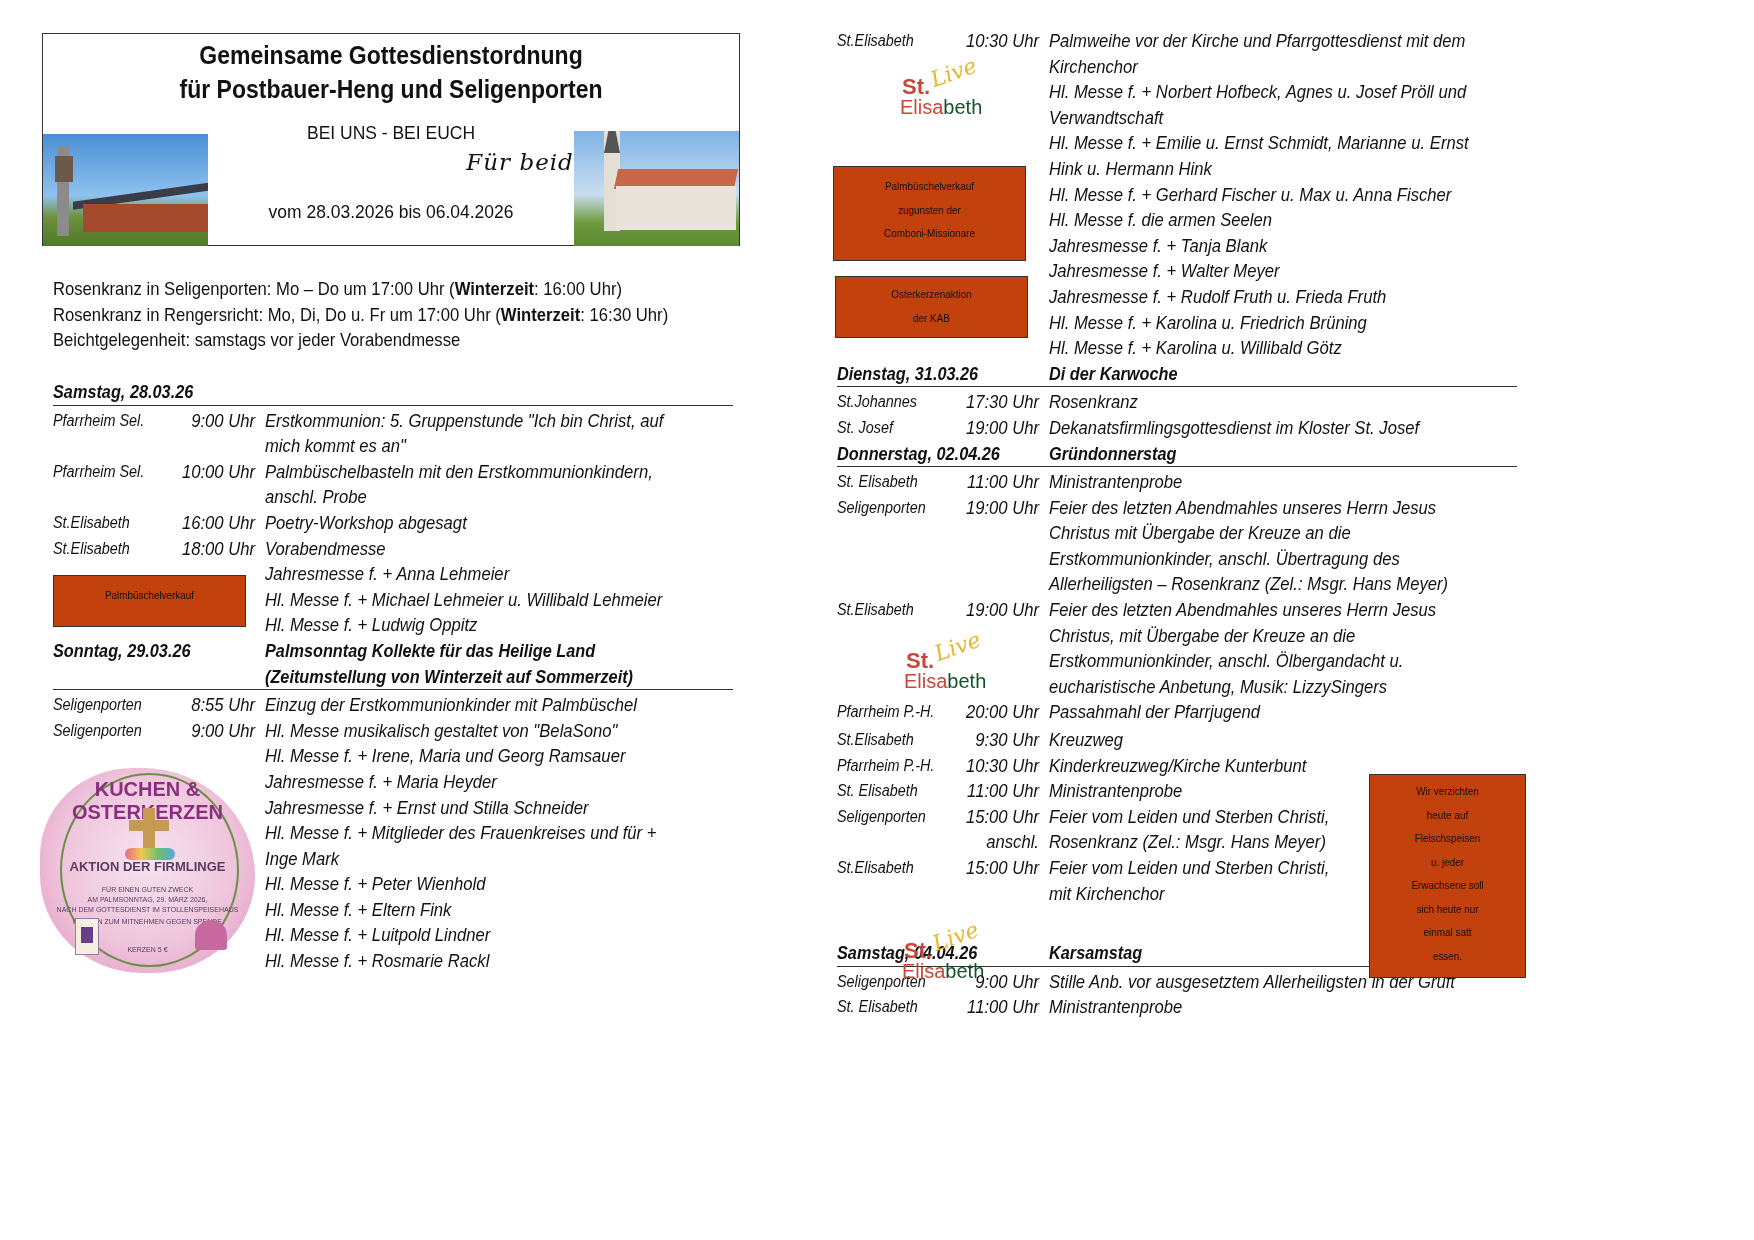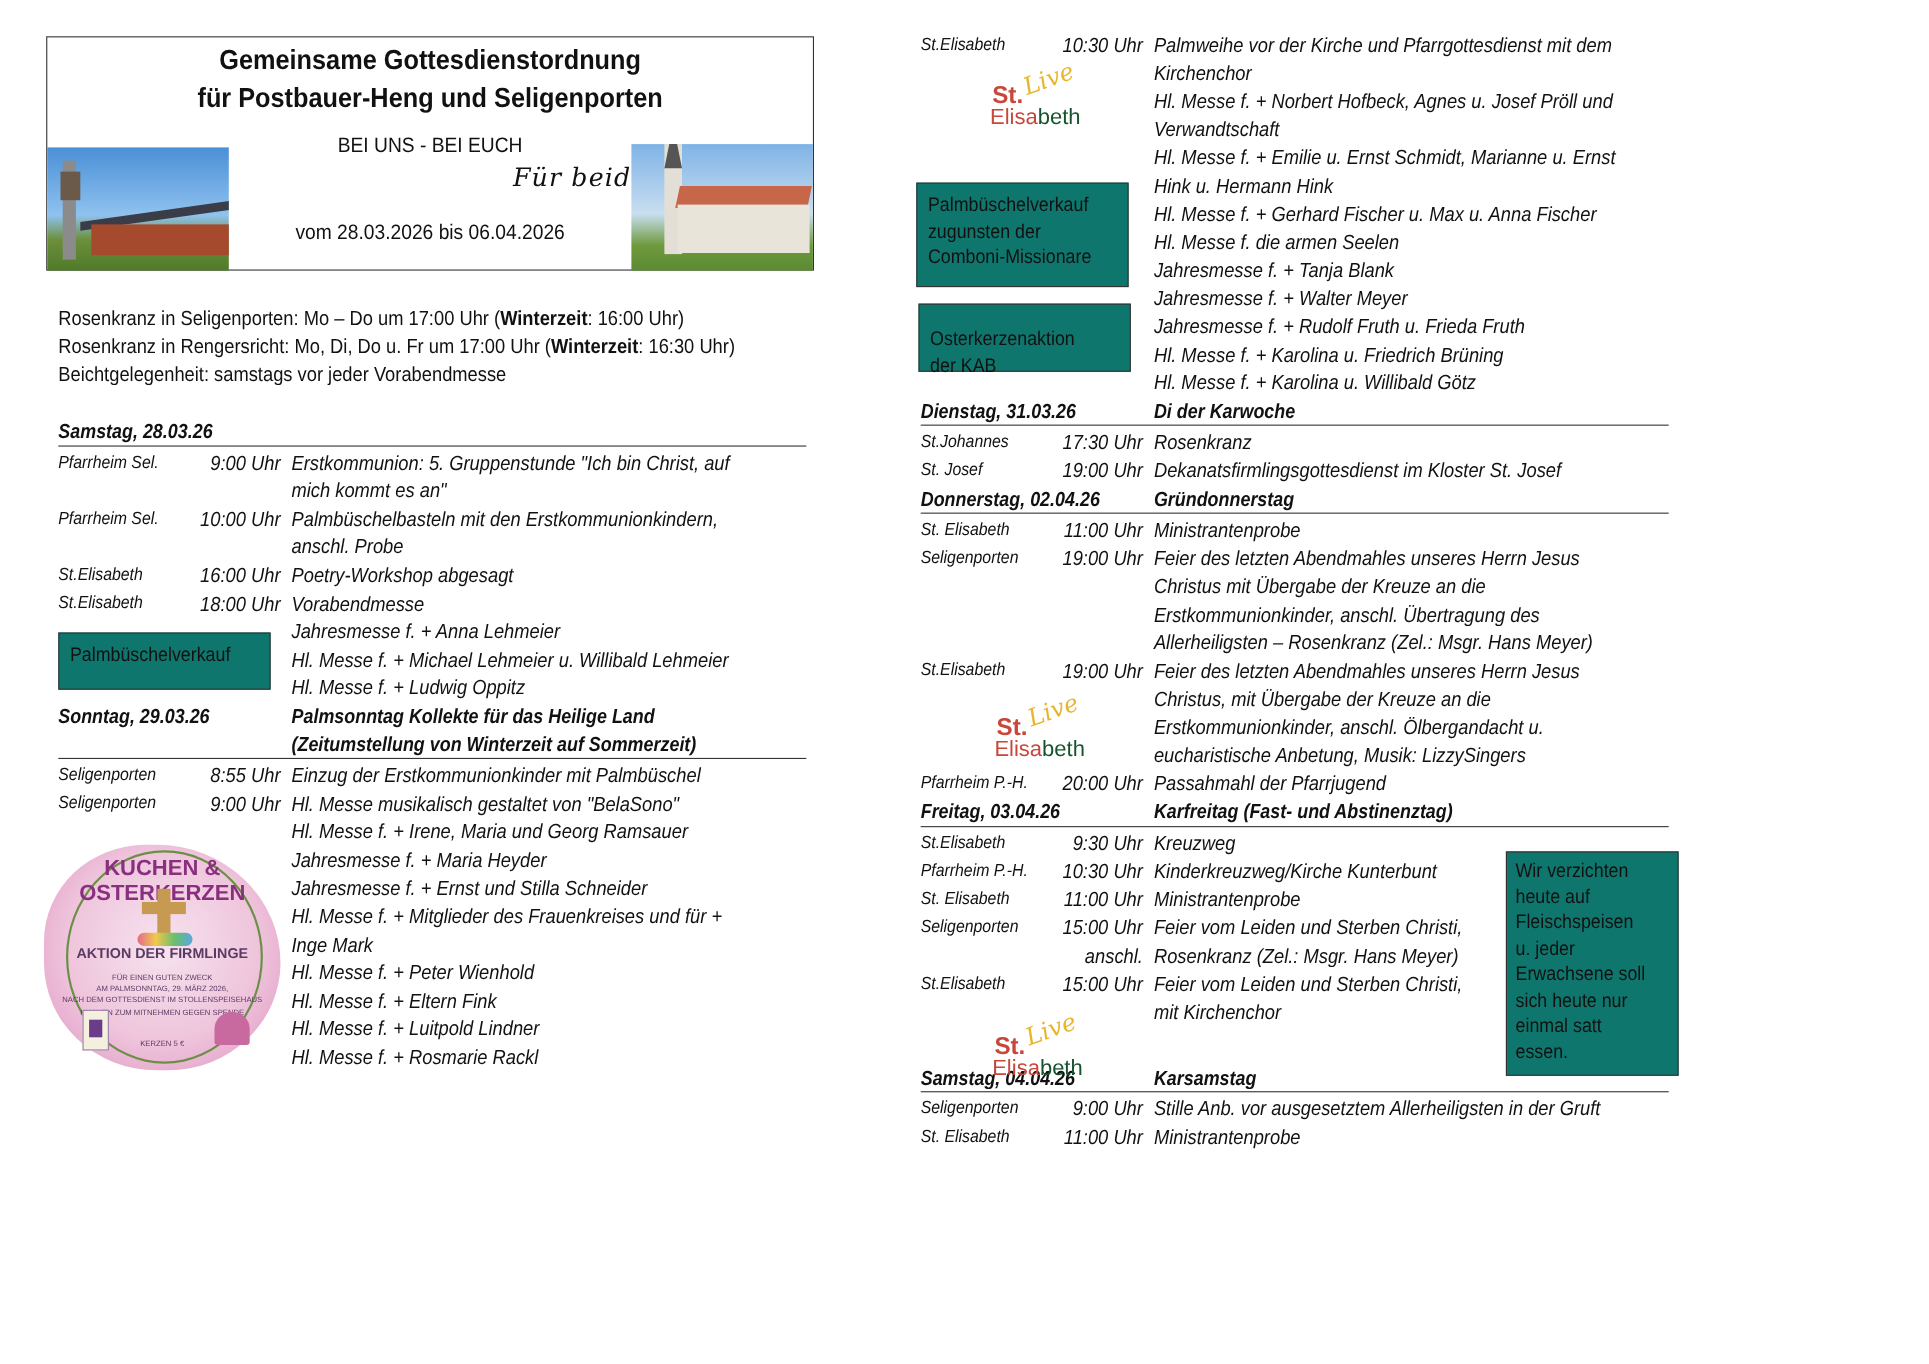--- a/index.html
+++ b/index.html
@@ -38,21 +38,21 @@
   .day-head { position: relative; height: 25.6px; font-weight: bold; border-bottom: 1.5px solid #333; }
   .day-head.tall { height: 51.2px; }
   .day-head .date { position: absolute; left: 0; top: 0; transform-origin: left top; transform: scaleX(0.88); white-space: nowrap; }
   .day-head .feast { position: absolute; left: 212px; top: 0; transform-origin: left top; transform: scaleX(0.88); white-space: nowrap; }
   .row { position: relative; min-height: 25.6px; }
   .row .loc { position: absolute; left: 0; top: 0; font-size: 16px; transform-origin: left top; transform: scaleX(0.9); white-space: nowrap; }
   .row .time { position: absolute; left: 100px; width: 102px; top: 0; text-align: right; white-space: nowrap; transform-origin: right top; transform: scaleX(0.9); }
   .row .desc { margin-left: 212px; transform-origin: left top; transform: scaleX(0.9); white-space: nowrap; }
   .gap { height: 2px; }
 
-  .notebox { position: absolute; border: 1.5px solid #333; background: #0f766e; font-size: 18px; line-height: 23.5px; box-sizing: border-box; }
+  .notebox { position: absolute; border: 1.5px solid #333; background: #c2410c; text-align: center; font-size: 11px; line-height: 23.5px; box-sizing: border-box; }
   .notebox span { display: block; transform: scaleX(0.9); }
 
   
   .logo-live { position: absolute; width: 95px; height: 60px; }
   .logo-live .st { position: absolute; left: 2px; top: 14px; font-weight: bold; font-size: 22px; color: #c8473a; }
   .logo-live .live { position: absolute; left: 30px; top: 0; font-family: "DejaVu Serif", serif; font-style: italic; font-size: 22px; color: #e8b62e; transform: rotate(-20deg); }
   .logo-live .eli { position: absolute; left: 0; top: 36px; font-size: 20px; white-space: nowrap; }
   .logo-live .eli .a { color: #c8473a; }
   .logo-live .eli .b { color: #14532d; }
 
@@ -251,24 +251,20 @@
         <div class="desc">Christus, mit Übergabe der Kreuze an die</div>
         <div class="desc">Erstkommunionkinder, anschl. Ölbergandacht u.</div>
         <div class="desc">eucharistische Anbetung, Musik: LizzySingers</div>
       </div>
       <div class="row">
         <span class="loc">Pfarrheim P.-H.</span>
         <span class="time">20:00 Uhr</span>
         <div class="desc">Passahmahl der Pfarrjugend</div>
       </div>
     </div>
-  <div class="day-head">
-    <span class="date">Freitag, 03.04.26</span>
-    <span class="feast">Karfreitag (Fast- und Abstinenztag)</span>
-  </div>
   <div class="gap"></div>
   <div id="fri-rows">
       <div class="row">
         <span class="loc">St.Elisabeth</span>
         <span class="time">9:30 Uhr</span>
         <div class="desc">Kreuzweg</div>
       </div>
       <div class="row">
         <span class="loc">Pfarrheim P.-H.</span>
         <span class="time">10:30 Uhr</span>
@@ -314,21 +310,21 @@
         <div class="desc">Ministrantenprobe</div>
       </div>
     </div>
 </div>
 
 <div class="notebox" style="left:833px; top:166px; width:193px; height:95px; padding-top:8px;">
   <span>Palmbüschelverkauf</span>
   <span>zugunsten der</span>
   <span>Comboni-Missionare</span>
 </div>
-<div class="notebox" style="left:835px; top:276px; width:193px; height:62px; padding-top:20px;">
+<div class="notebox" style="left:835px; top:276px; width:193px; height:62px; padding-top:6px;">
   <span>Osterkerzenaktion</span>
   <span>der KAB</span>
 </div>
 
 <div class="notebox side-note" style="padding-top:5px;">
   <span>Wir verzichten</span>
   <span>heute auf</span>
   <span>Fleischspeisen</span>
   <span>u. jeder</span>
   <span>Erwachsene soll</span>

